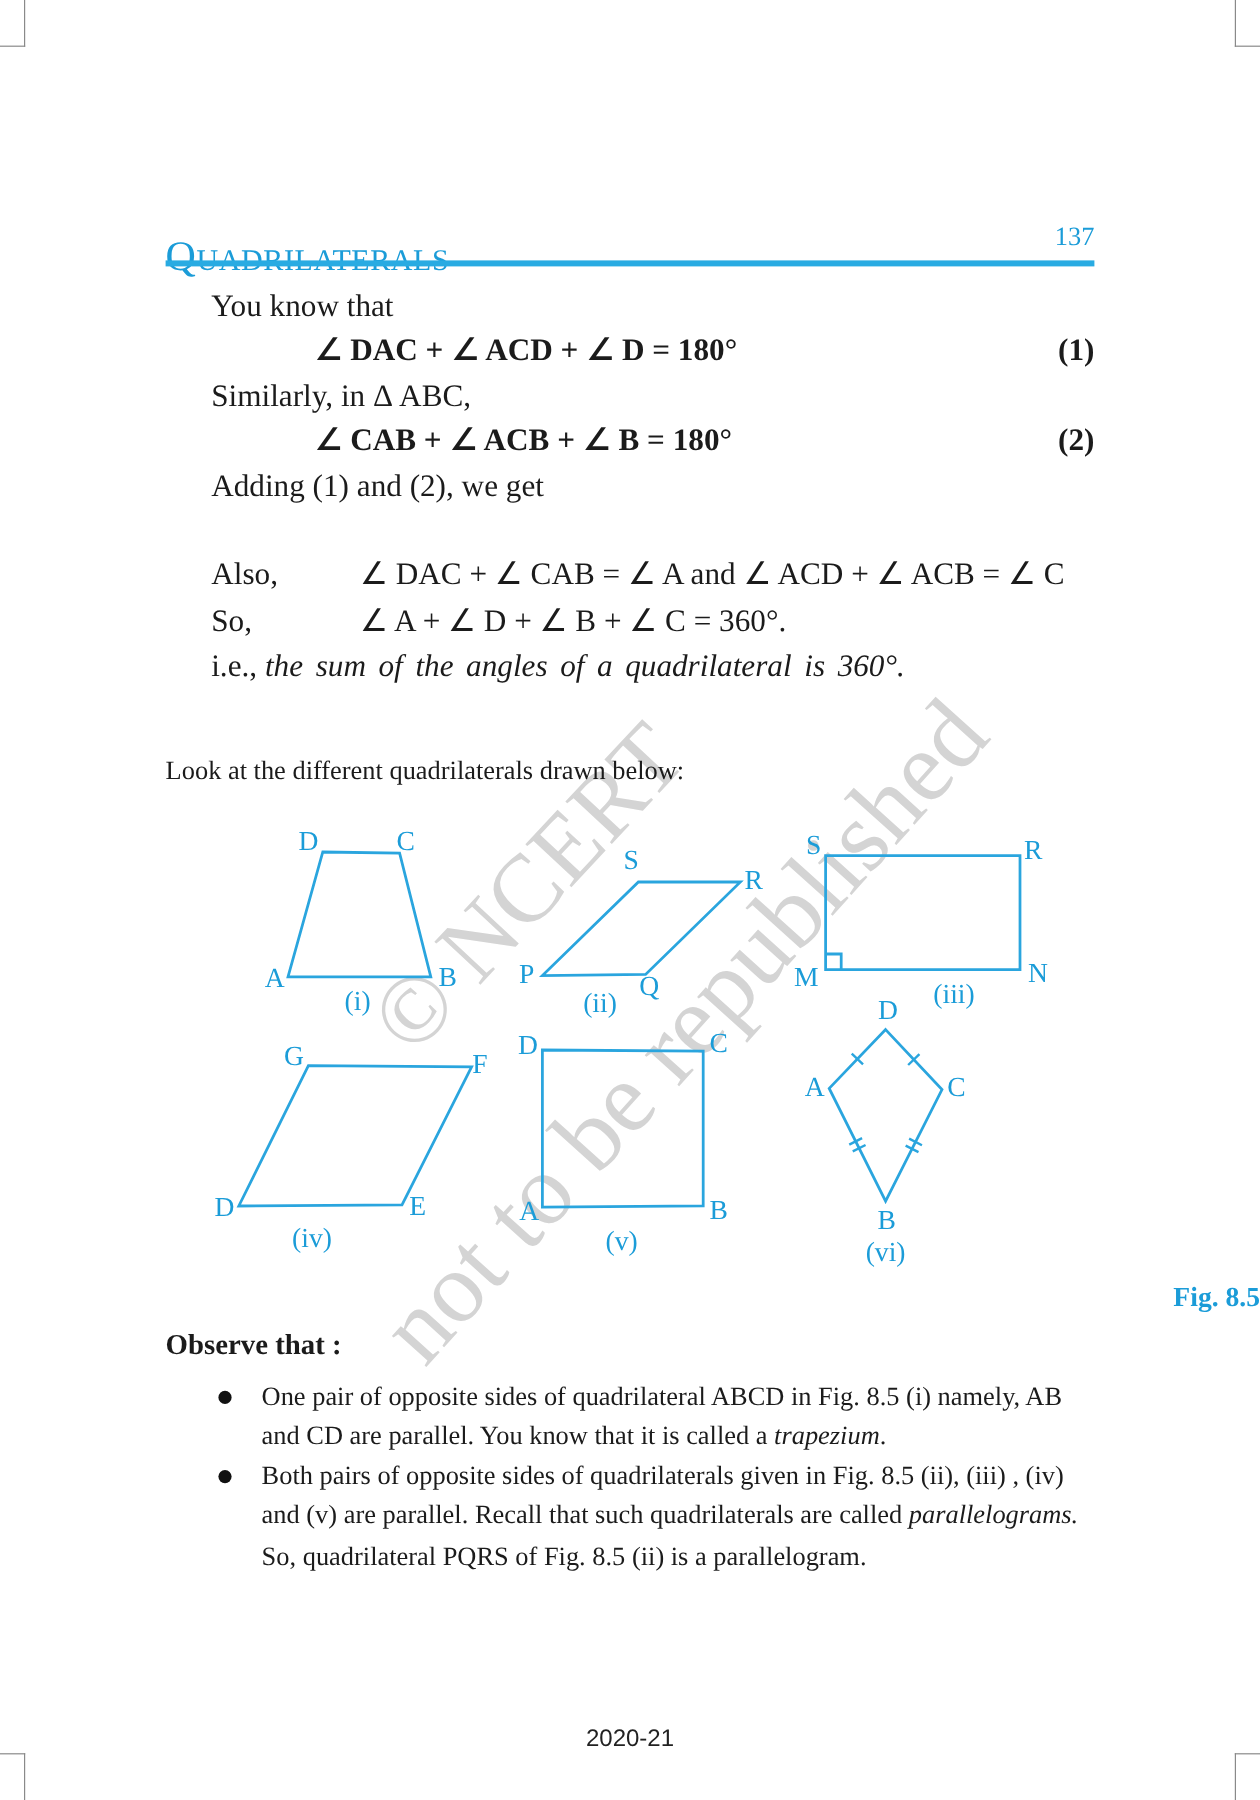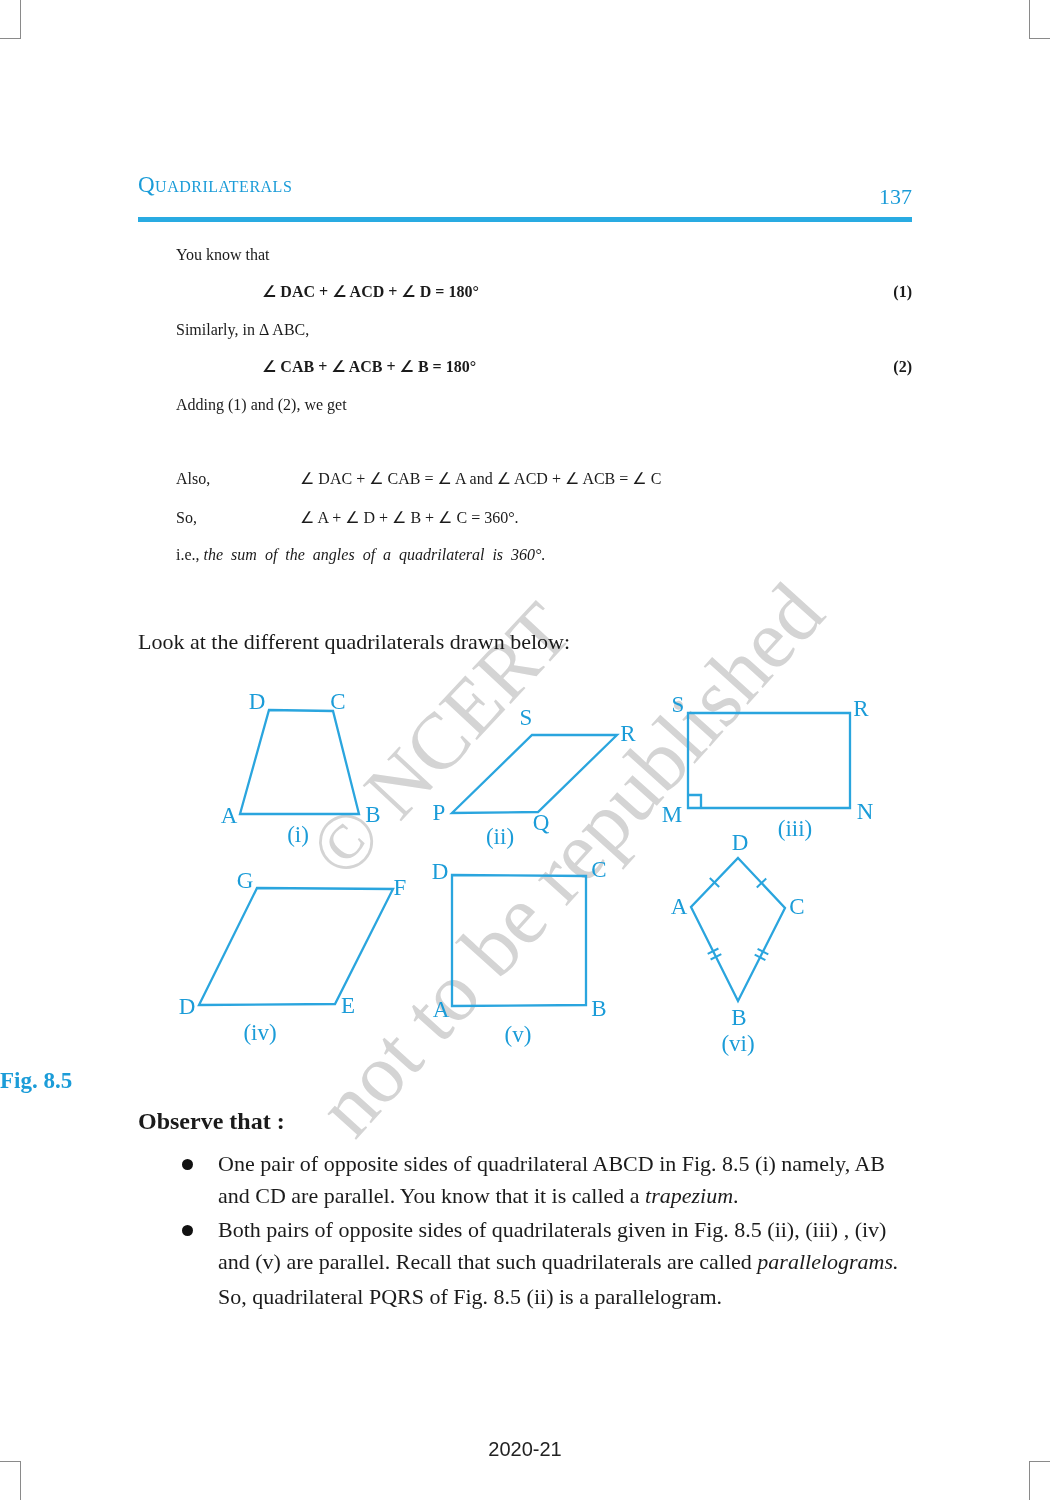--- a/index.html
+++ b/index.html
@@ -20,43 +20,43 @@
   .crop.tl{left:0;top:0;border-right:1px solid var(--crop);border-bottom:1px solid var(--crop);}
   .crop.tr{right:0;top:0;border-left:1px solid var(--crop);border-bottom:1px solid var(--crop);}
   .crop.bl{left:0;bottom:0;border-right:1px solid var(--crop);border-top:1px solid var(--crop);}
   .crop.br{right:0;bottom:0;border-left:1px solid var(--crop);border-top:1px solid var(--crop);}
   
   .wm{position:absolute;color:var(--wm);font-family:"Liberation Serif",serif;
       white-space:nowrap;text-align:center;z-index:1;user-select:none;}
   .wm1{left:240px;top:695px;width:400px;font-size:80px;line-height:90px;transform:rotate(-47deg);}
   .wm2{left:100px;top:812px;width:940px;font-size:84px;line-height:95px;transform:rotate(-48deg);}
   
-  .hdr-title{position:absolute;left:138px;top:172px;font-variant:small-caps;
-             font-size:23px;letter-spacing:.5px;color:var(--accent);z-index:2;}
+  .hdr-title{position:absolute;left:138px;top:194px;font-variant:small-caps;
+             font-size:35px;letter-spacing:.5px;color:var(--accent);z-index:2;}
   .hdr-page{position:absolute;right:138px;top:184px;font-size:22px;color:var(--accent);z-index:2;}
   .hdr-rule{position:absolute;left:138px;right:138px;top:217px;height:5px;background:var(--rule);z-index:2;}
   
-  .bt{position:absolute;left:138px;width:774px;font-size:16px;line-height:30px;color:var(--ink);z-index:2;}
+  .bt{position:absolute;left:138px;width:774px;font-size:26px;line-height:30px;color:var(--ink);z-index:2;}
   .ind1{padding-left:38px;}
   .eq{display:flex;justify-content:space-between;font-weight:bold;}
   .eq .eq-text{padding-left:124px;}
   .eq3{padding-left:52px;}
   .lbl-row{display:flex;}
   .lbl-row .lbl{padding-left:38px;width:124px;flex:0 0 auto;box-sizing:content-box;}
   .it{font-style:italic;margin-top:48px;}
   .ie-text{font-style:italic;word-spacing:4px;}
   .sec-h{position:absolute;left:138px;top:588px;font-size:28px;font-weight:bold;color:var(--accent);z-index:2;}
   .sec-intro{position:absolute;left:138px;top:629px;font-size:22px;z-index:2;}
   
   .figsvg{position:absolute;left:132px;top:678px;z-index:2;}
   .figsvg .shape{fill:none;stroke:var(--stroke);stroke-width:2.3;}
   .figsvg .tick{stroke:var(--stroke);stroke-width:2;}
   .figsvg text{fill:var(--accent);font-family:"Liberation Serif",serif;font-size:23px;
                text-anchor:middle;dominant-baseline:central;}
-  .fig-caption{position:absolute;left:0;top:1068px;width:100%;text-align:left;
+  .fig-caption{position:absolute;left:0;top:1068px;width:100%;text-align:right;
                font-weight:bold;font-size:23px;color:var(--accent);z-index:2;}
   
   .obs-h{position:absolute;left:138px;top:1108px;font-size:24px;font-weight:bold;z-index:2;text-align:center;}
   .bullet{position:absolute;left:138px;width:782px;padding-left:80px;box-sizing:border-box;
           font-size:22px;line-height:32px;z-index:2;}
   .dot{position:absolute;left:44px;top:11px;width:11px;height:11px;border-radius:50%;background:#111;}
   .follow{position:absolute;left:138px;width:782px;padding-left:80px;box-sizing:border-box;
           font-size:22px;z-index:2;}
   .footer{position:absolute;left:0;top:1438px;width:100%;text-align:center;
           font-family:"Liberation Sans",sans-serif;font-size:20px;color:#222;z-index:2;}

